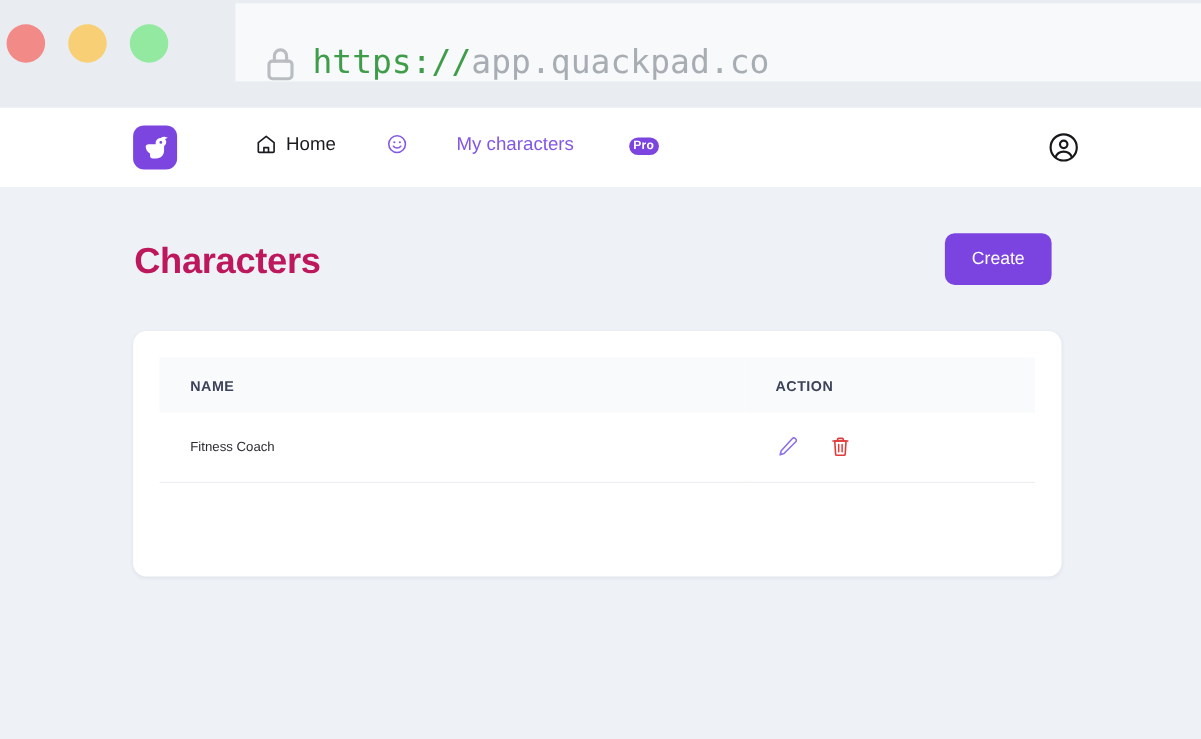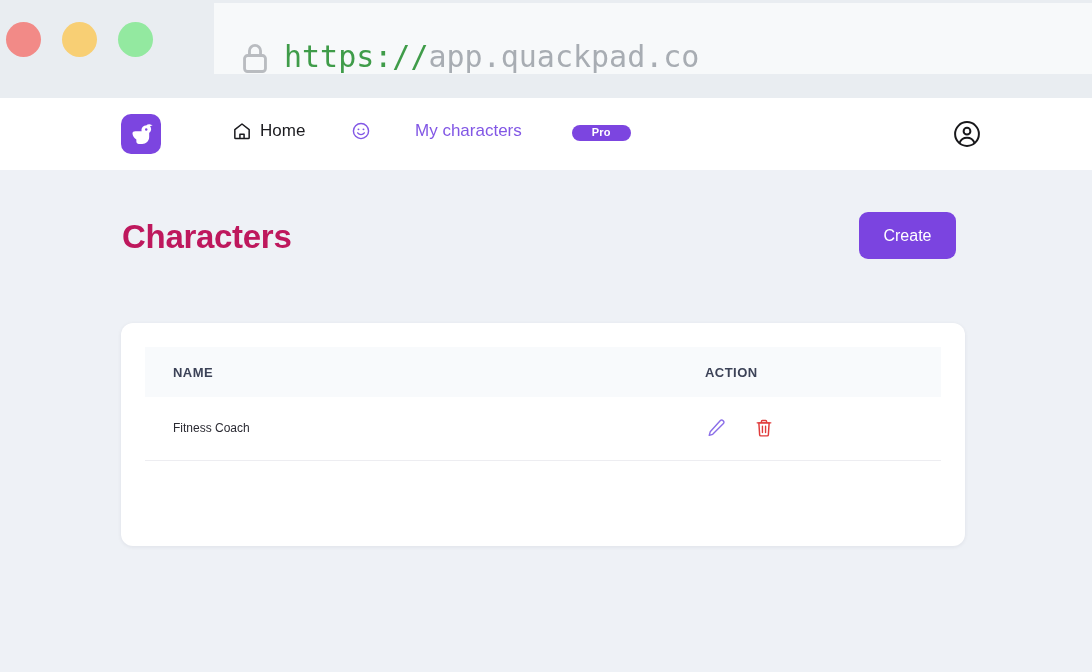--- a/index.html
+++ b/index.html
@@ -120,21 +120,21 @@
     display: block;
     flex: 0 0 auto;
   }
   .pro-badge {
     margin-left: 6px;
     background: #7c45e0;
     color: #ffffff;
     font-size: 11px;
     font-weight: bold;
     border-radius: 9px;
-    padding: 2px 20px 3px;
+    padding: 2px 4px 3px;
     line-height: 1;
     letter-spacing: 0.2px;
   }
 
   .account-btn {
     position: absolute;
     right: 111px;
     top: 22px;
     width: 28px;
     height: 28px;
@@ -180,21 +180,20 @@
   .card {
     position: absolute;
     left: 121px;
     top: 131px;
     width: 844px;
     height: 223px;
     background: #ffffff;
     border-radius: 12px;
     box-shadow: 0 1px 4px rgba(28, 35, 60, 0.07);
     padding: 24px;
-    margin-top: 22px;
   }
 
   .table {
     width: 100%;
     border-collapse: collapse;
     table-layout: fixed;
   }
 
   .table thead tr {
     background: #f8fafc;

